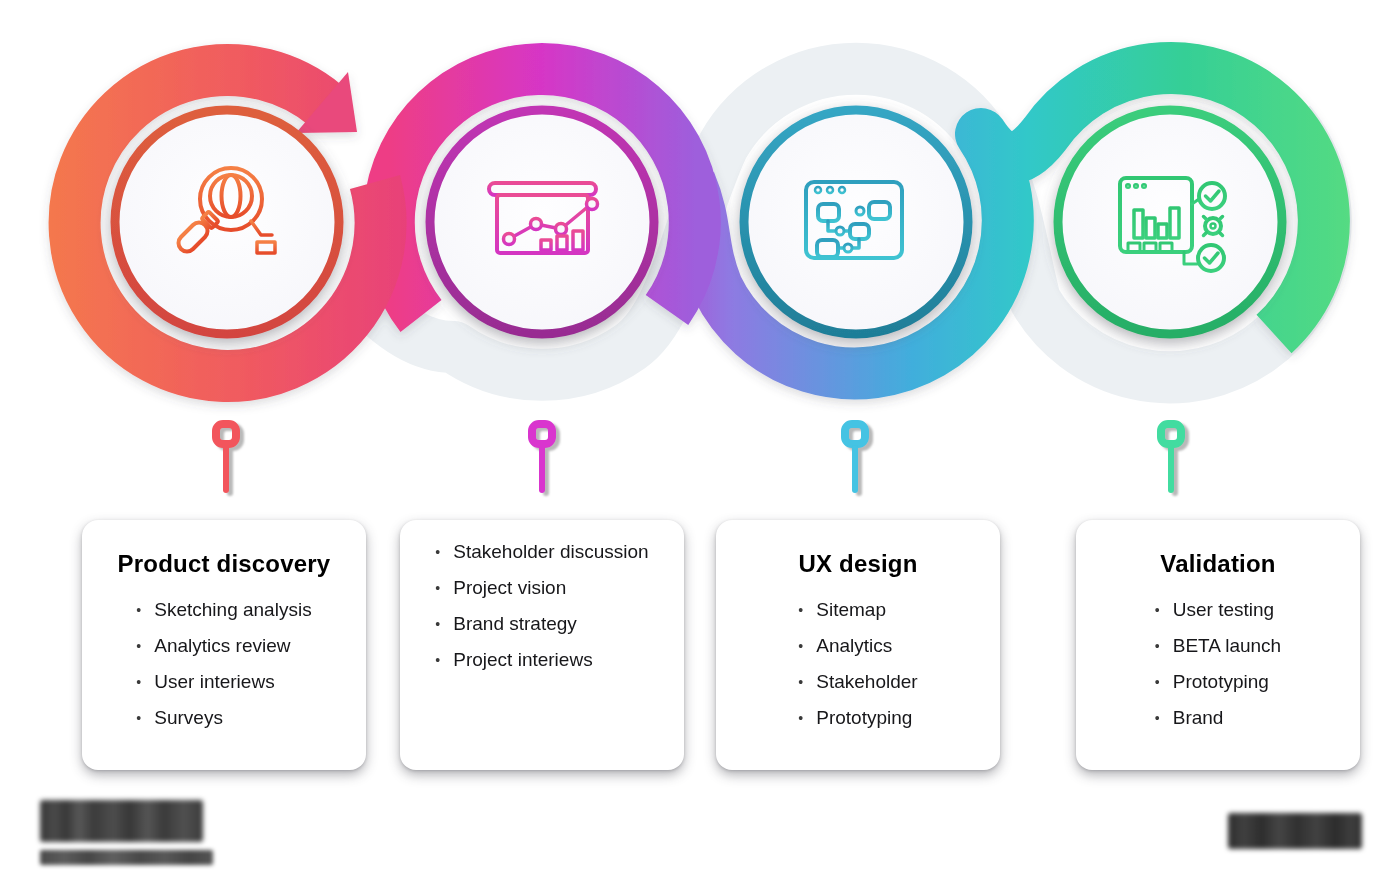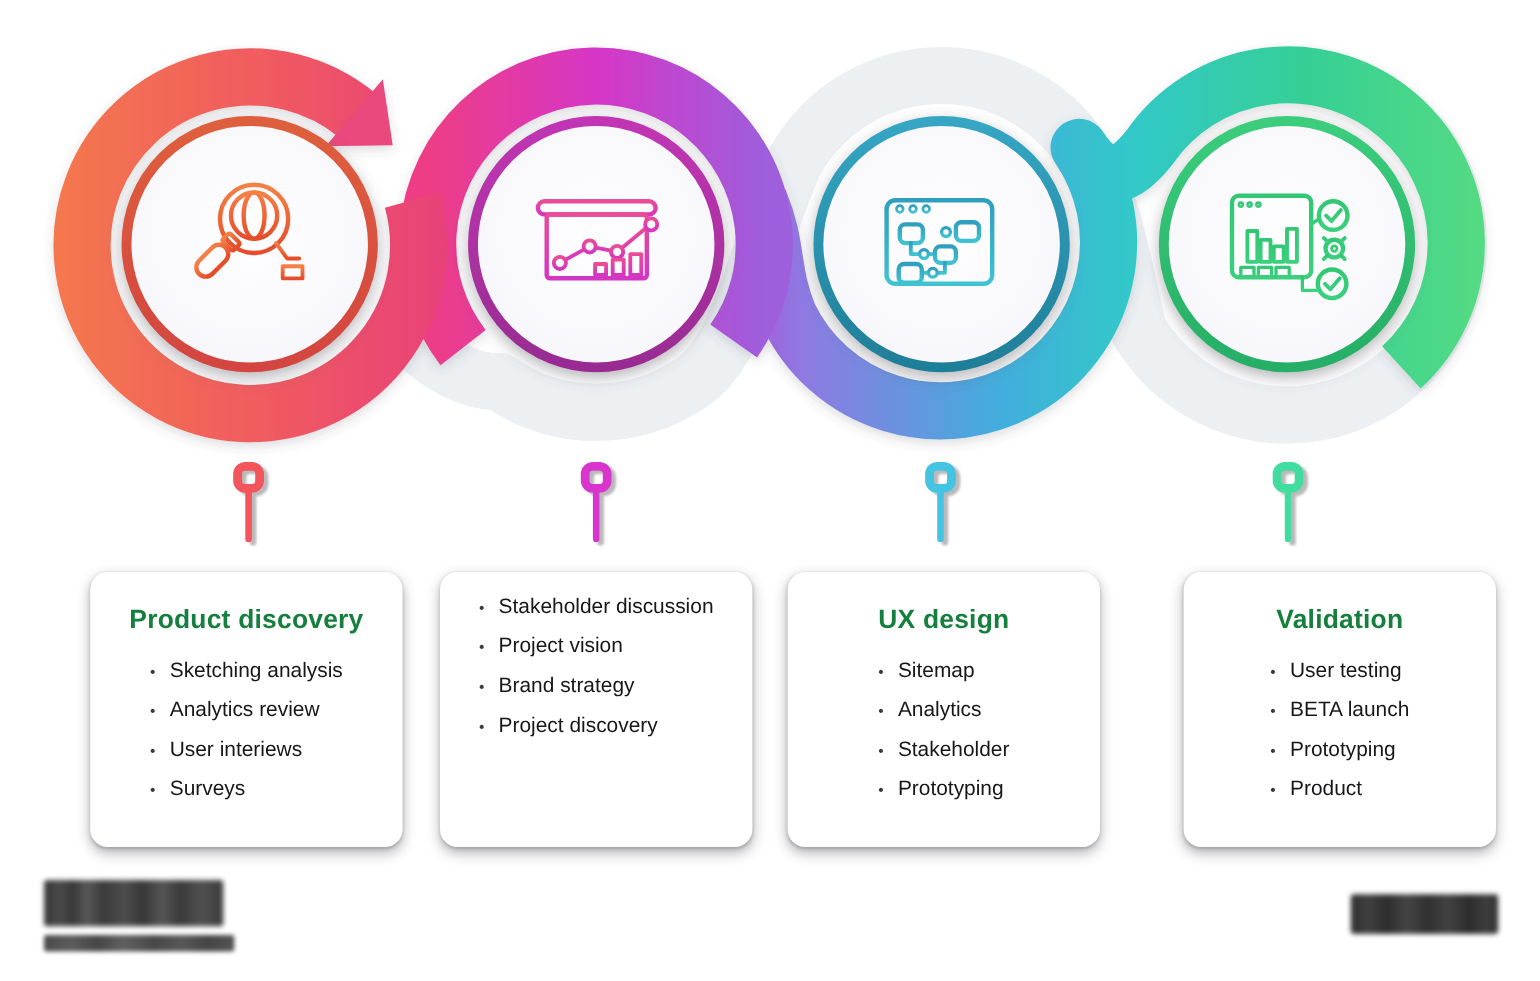--- a/index.html
+++ b/index.html
@@ -1,21 +1,21 @@
 <!DOCTYPE html>
 <html><head>
 <meta charset="utf-8">
 <style>
   html,body{margin:0;padding:0;background:#ffffff;}
   .stage{position:relative;width:1400px;height:892px;background:#ffffff;overflow:hidden;
          font-family:"Liberation Sans", sans-serif;}
   .ribbon-svg{position:absolute;left:0;top:0;z-index:1;}
   .card{position:absolute;top:520px;width:284px;height:250px;background:#ffffff;border-radius:16px;
         box-shadow:0 5px 12px rgba(55,55,65,.38), 0 1px 3px rgba(55,55,65,.22);z-index:2;}
-  .card-title{text-align:center;font-size:24px;font-weight:700;color:#15803d;margin-top:30px;letter-spacing:.2px;}
+  .card-title{text-align:center;font-size:24px;font-weight:700;color:#000000;margin-top:30px;letter-spacing:.2px;}
   .card-list{list-style:none;margin:19px auto 0;padding:0;width:max-content;max-width:256px;}
   .card-list li{display:flex;align-items:flex-start;margin-bottom:10px;}
   .dot{color:#3a3a3a;font-size:14px;line-height:26px;margin-right:13px;}
   .li-text{font-size:19px;line-height:26px;color:#17171a;}
   .logo{position:absolute;z-index:2;}
   .logo-left{left:40px;top:800px;width:175px;}
   .logo-row-a{width:163px;height:42px;border-radius:3px;
      background:linear-gradient(90deg,#383838 0%,#4a4a4a 9%,#383838 16%,#585858 24%,#3b3b3b 33%,#4d4d4d 45%,#373737 55%,#555 66%,#3a3a3a 76%,#505050 88%,#3c3c3c 100%);
      filter:blur(2.6px);}
   .logo-row-b{width:173px;height:15px;margin-top:8px;border-radius:2px;
@@ -251,21 +251,21 @@
         <li>
           <span class="dot">•</span>
           <span class="li-text">Project vision</span>
         </li>
         <li>
           <span class="dot">•</span>
           <span class="li-text">Brand strategy</span>
         </li>
         <li>
           <span class="dot">•</span>
-          <span class="li-text">Project discovery</span>
+          <span class="li-text">Project interiews</span>
         </li>
       </ul>
   </div>
   <div class="card" style="left:716px">
     <div class="card-title">UX design</div>
     <ul class="card-list">
         <li>
           <span class="dot">•</span>
           <span class="li-text">Sitemap</span>
         </li>
@@ -293,21 +293,21 @@
         <li>
           <span class="dot">•</span>
           <span class="li-text">BETA launch</span>
         </li>
         <li>
           <span class="dot">•</span>
           <span class="li-text">Prototyping</span>
         </li>
         <li>
           <span class="dot">•</span>
-          <span class="li-text">Product</span>
+          <span class="li-text">Brand</span>
         </li>
       </ul>
   </div>
 
   <div class="logo logo-left">
     <div class="logo-row-a"></div>
     <div class="logo-row-b"></div>
   </div>
   <div class="logo logo-right"></div>
 

